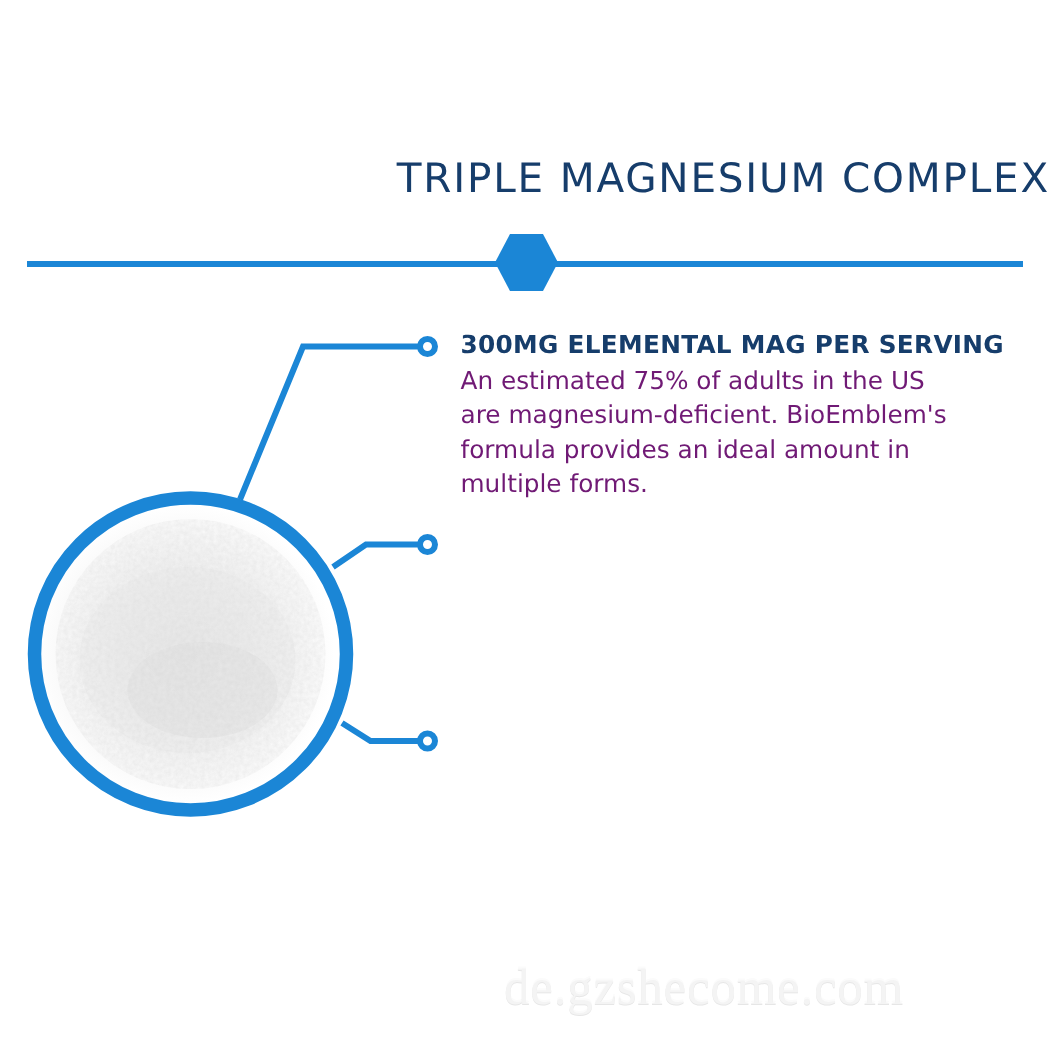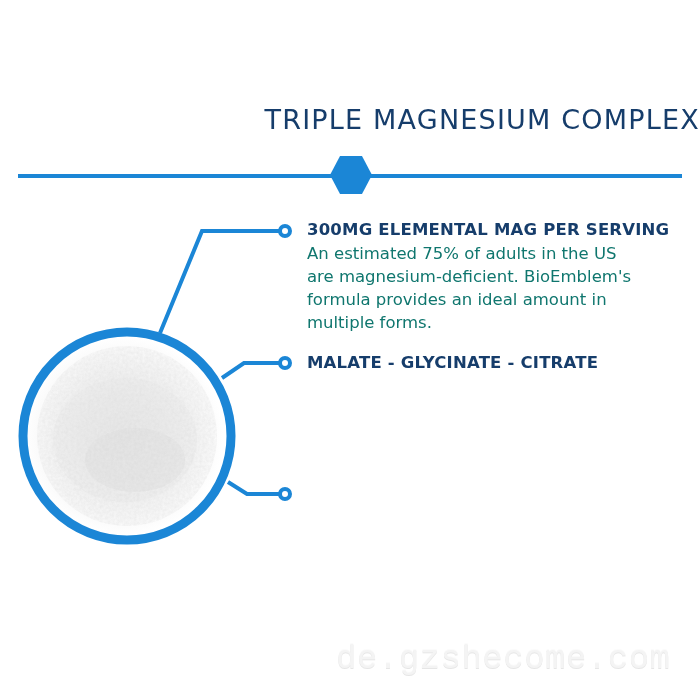--- a/index.html
+++ b/index.html
@@ -11,25 +11,25 @@
     }
     .divider-line { position: absolute; left: 18px; right: 18px; top: 174px; height: 4px; background: #1b86d6; }
     .hexagon-icon { position: absolute; left: 330px; top: 155px; width: 42px; height: 40px; }
     .graphic { position: absolute; left: 0; top: 0; width: 700px; height: 700px; }
     .feature { position: absolute; left: 307px; width: 390px; }
     .feature-title {
       font-family: "DejaVu Sans", sans-serif; font-weight: 700; color: #163d6b;
       font-size: 16.5px; letter-spacing: 0.2px; line-height: 20px; white-space: nowrap;
     }
     .feature-body {
-      font-family: "DejaVu Sans", sans-serif; color: #0f766e; font-size: 16.5px;
+      font-family: "DejaVu Sans", sans-serif; color: #701a75; font-size: 16.5px;
       line-height: 23px; margin-top: 2px; white-space: pre-line;
     }
     .watermark {
-      position: absolute; left: 336px; top: 640px; font-family: Liberation Mono, monospace;
+      position: absolute; left: 336px; top: 640px; font-family: Liberation Serif, serif;
       font-size: 34px; color: #f4f4f4; letter-spacing: 0.5px;
       text-shadow: 0 1px 0 #e6e6e6, 0 -1px 0 #fbfbfb;
     }
   </style>
 </head>
 <body>
 
 <h1 class="title">TRIPLE MAGNESIUM COMPLEX</h1>
 
 <div class="divider-line"></div>
@@ -72,19 +72,18 @@
 
 <div class="feature" style="top:220px;">
   <div class="feature-title">300MG ELEMENTAL MAG PER SERVING</div>
   <div class="feature-body">An estimated 75% of adults in the US
 are magnesium-deficient. BioEmblem's
 formula provides an ideal amount in
 multiple forms.</div>
 </div>
 
 <div class="feature" style="top:353px;">
-  <div class="feature-title">MALATE - GLYCINATE - CITRATE</div>
 </div>
 
 <div class="feature" style="top:484px;">
 </div>
 
 <div class="watermark">de.gzshecome.com</div>
 
 </body></html>

